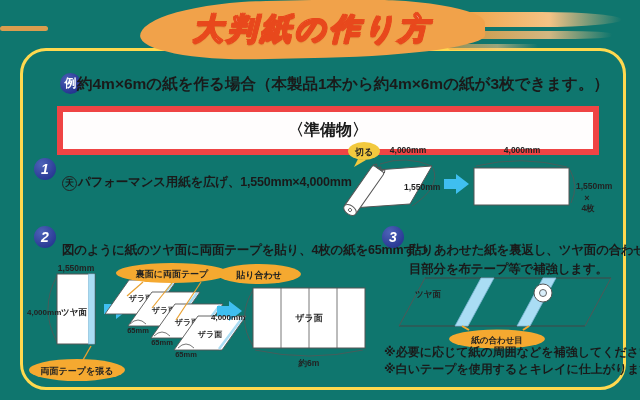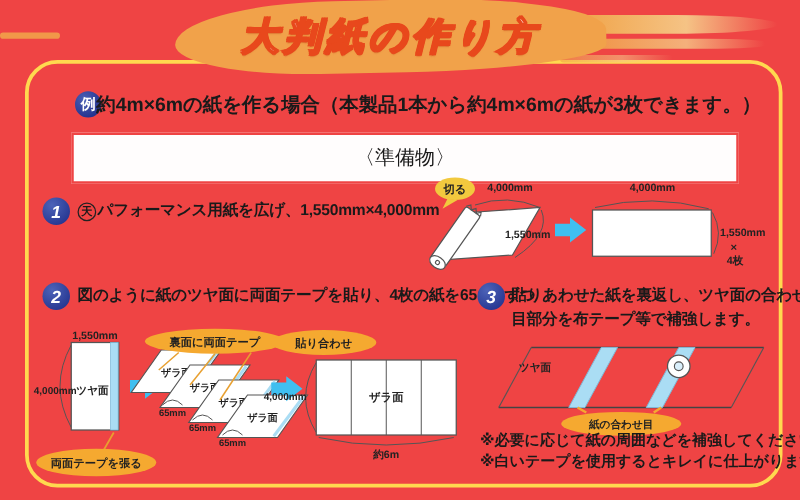--- a/index.html
+++ b/index.html
@@ -1,16 +1,16 @@
 <!DOCTYPE html>
 <html><head>
 <meta charset="utf-8">
 <style>
   html,body{margin:0;padding:0;background:#fff;}
-  #stage{position:relative;width:640px;height:400px;background:#ef4444;overflow:hidden;
+  #stage{position:relative;width:640px;height:400px;background:#0f766e;overflow:hidden;
          font-family:"Liberation Sans","DejaVu Sans",sans-serif;color:#1a1a1a;}
   .abs{position:absolute;}
   
   .frame{left:20px;top:48px;width:600px;height:336px;border:3px solid #FFD94F;border-radius:26px;}
   
   .title-wrap{left:140px;top:0px;width:345px;height:58px;z-index:4;}
   .blob{position:absolute;inset:0;background:#F1A24A;border-radius:46% 54% 58% 42% / 70% 58% 42% 55%;transform:rotate(-1.2deg);}
   .streak{position:absolute;z-index:3;background:linear-gradient(90deg,#F0A347 0%,#F5C385 55%,rgba(245,195,133,0) 100%);}
   .streak1{left:460px;top:12px;width:162px;height:15px;border-radius:8px 60% 60% 8px;}
   .streak2{left:472px;top:31px;width:140px;height:8px;border-radius:6px 50% 50% 6px;opacity:.85;}
@@ -19,29 +19,29 @@
   .title-text{position:relative;z-index:5;width:100%;height:100%;display:flex;align-items:center;justify-content:center;
     font-size:30px;font-weight:bold;letter-spacing:4px;color:#fff;font-style:italic;
     -webkit-text-stroke:1.4px #E8481C;
     text-shadow:1px 1px 0 #E8481C,-1px 1px 0 #E8481C,1px -1px 0 #E8481C,-1px -1px 0 #E8481C,0 2px 1px rgba(200,60,20,.5);}
   
   .badge{width:21px;height:21px;border-radius:50%;background:radial-gradient(circle at 35% 30%,#4a5fb5,#24338F 75%);
     color:#fff;display:flex;align-items:center;justify-content:center;font-size:12px;font-weight:bold;}
   .example-badge{left:60px;top:73px;}
   .example-text{left:77px;top:74px;font-size:15.5px;font-weight:bold;letter-spacing:0px;white-space:nowrap;}
   
-  .prep-box{left:57px;top:106px;width:530px;height:37px;border:2px solid #ef4444;background:#fffdfd;
-    display:flex;align-items:center;justify-content:center;font-size:16px;font-weight:normal;white-space:nowrap;}
+  .prep-box{left:57px;top:106px;width:530px;height:37px;border:6px solid #ef4444;background:#fffdfd;
+    display:flex;align-items:center;justify-content:center;font-size:16px;font-weight:bold;white-space:nowrap;}
   
   .stepnum{width:22px;height:22px;border-radius:50%;background:radial-gradient(circle at 35% 28%,#4d63b8,#273792 78%);
     color:#fff;display:flex;align-items:center;justify-content:center;font-size:14px;font-weight:bold;font-style:italic;}
   .step1-num{left:34px;top:158px;}
   .step2-num{left:34px;top:226px;}
   .step3-num{left:382px;top:226px;}
-  .steptext{font-size:12.5px;font-weight:600;line-height:19px;letter-spacing:-0.2px;white-space:nowrap;}
+  .steptext{font-size:12.5px;font-weight:600;line-height:19px;letter-spacing:-0.2px;white-space:nowrap;margin-top:14px;}
   .step1-text{left:62px;top:159px;}
   .step2-text{left:62px;top:227px;}
   .step3-text{left:409px;top:227px;}
   .maru{display:inline-flex;width:13px;height:13px;border:1.2px solid #222;border-radius:50%;
     align-items:center;justify-content:center;font-size:9px;font-weight:bold;margin-right:1px;vertical-align:0px;}
   
   .notes{left:384px;top:344px;width:252px;font-size:12px;font-weight:bold;line-height:17px;white-space:nowrap;}
   .notes p{margin:0;}
   svg{position:absolute;overflow:visible;}
   svg text{font-family:"Liberation Sans","DejaVu Sans",sans-serif;font-weight:bold;fill:#222;}

